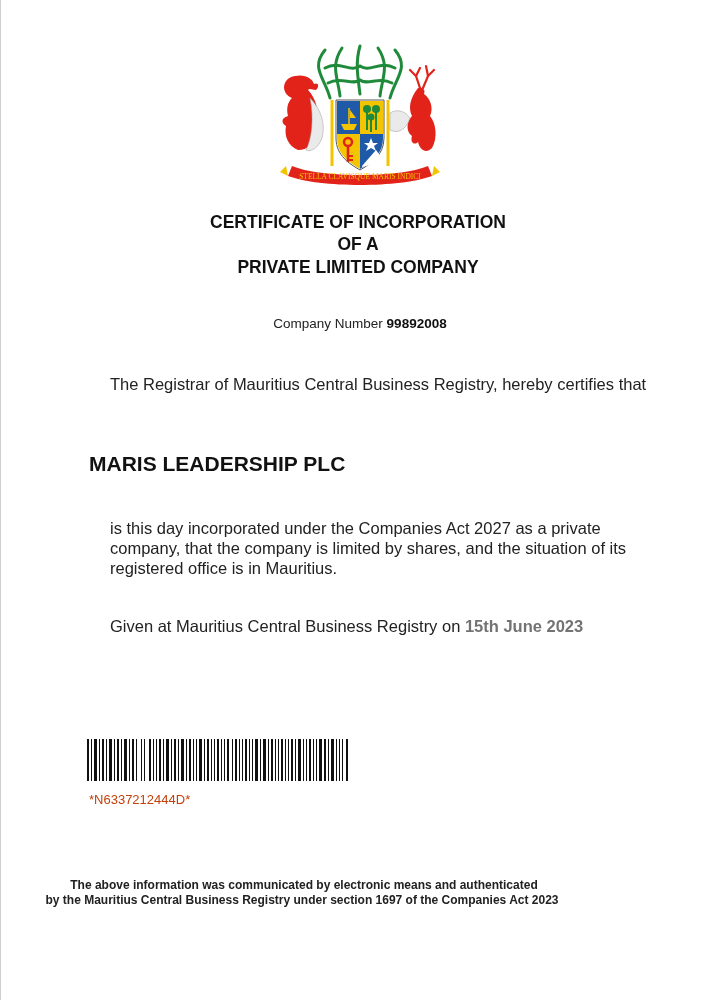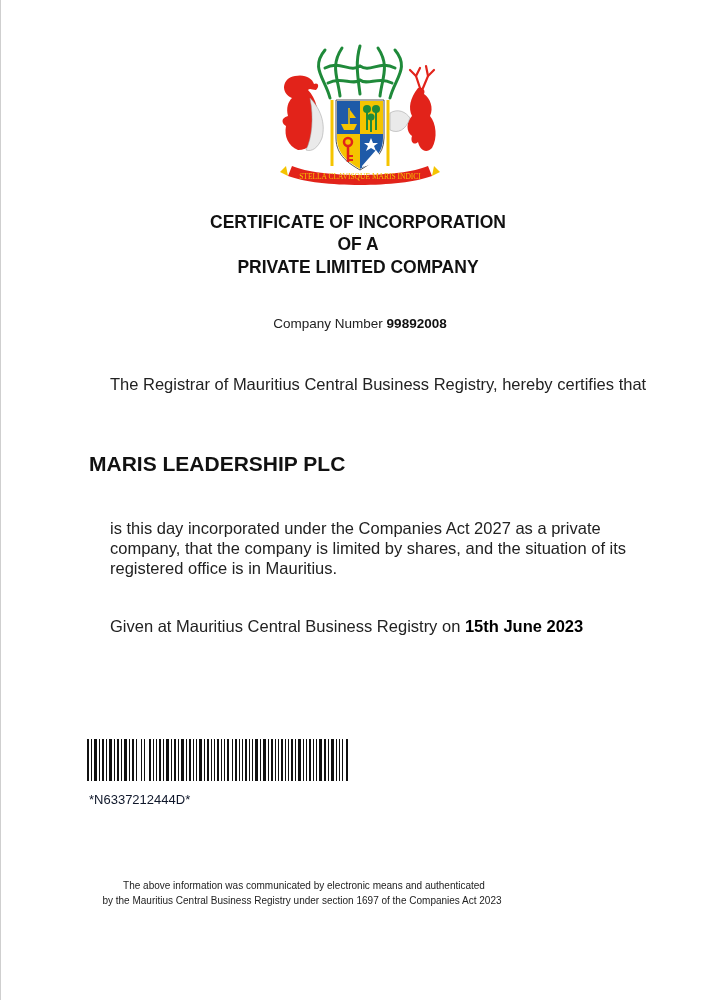--- a/index.html
+++ b/index.html
@@ -13,24 +13,24 @@
   .t1 { top: 211px; left: -2px; }
   .t2 { top: 233px; left: -2px; }
   .t3 { top: 256px; left: -2px; }
   .company-number { position: absolute; top: 316px; left: 0; width: 720px; text-align: center; font-size: 13.5px; color: #222; }
   .company-number b { color: #111; }
   .para { position: absolute; left: 89px; width: 540px; font-size: 16.5px; line-height: 20px; color: #222; margin-left: 21px; }
   .p1 { top: 374px; }
   .company-name { position: absolute; top: 452px; left: 89px; font-size: 21px; font-weight: bold; color: #111; }
   .p2 { top: 518px; width: 560px; }
   .p3 { top: 616px; }
-  .p3 b { color: #000000; }
+  .p3 b { color: #737373; }
   .barcode { position: absolute; left: 87px; top: 739px; width: 262px; height: 42px; }
-  .barcode-text { position: absolute; left: 89px; top: 792px; font-size: 13px; color: #0f172a; }
-  .footer { position: absolute; left: 0; width: 608px; text-align: center; font-size: 10px; line-height: 15px; color: #222; }
+  .barcode-text { position: absolute; left: 89px; top: 792px; font-size: 13px; color: #c2410c; }
+  .footer { position: absolute; left: 0; width: 608px; text-align: center; font-size: 12px; line-height: 15px; color: #222; font-weight: bold; }
   .f1 { top: 878px; left: 0; }
   .f2 { top: 893px; left: -2px; }
 </style>
 </head>
 <body>
 
 <div class="left-edge"></div>
 
 <svg class="crest" viewBox="0 0 180 150">
 

